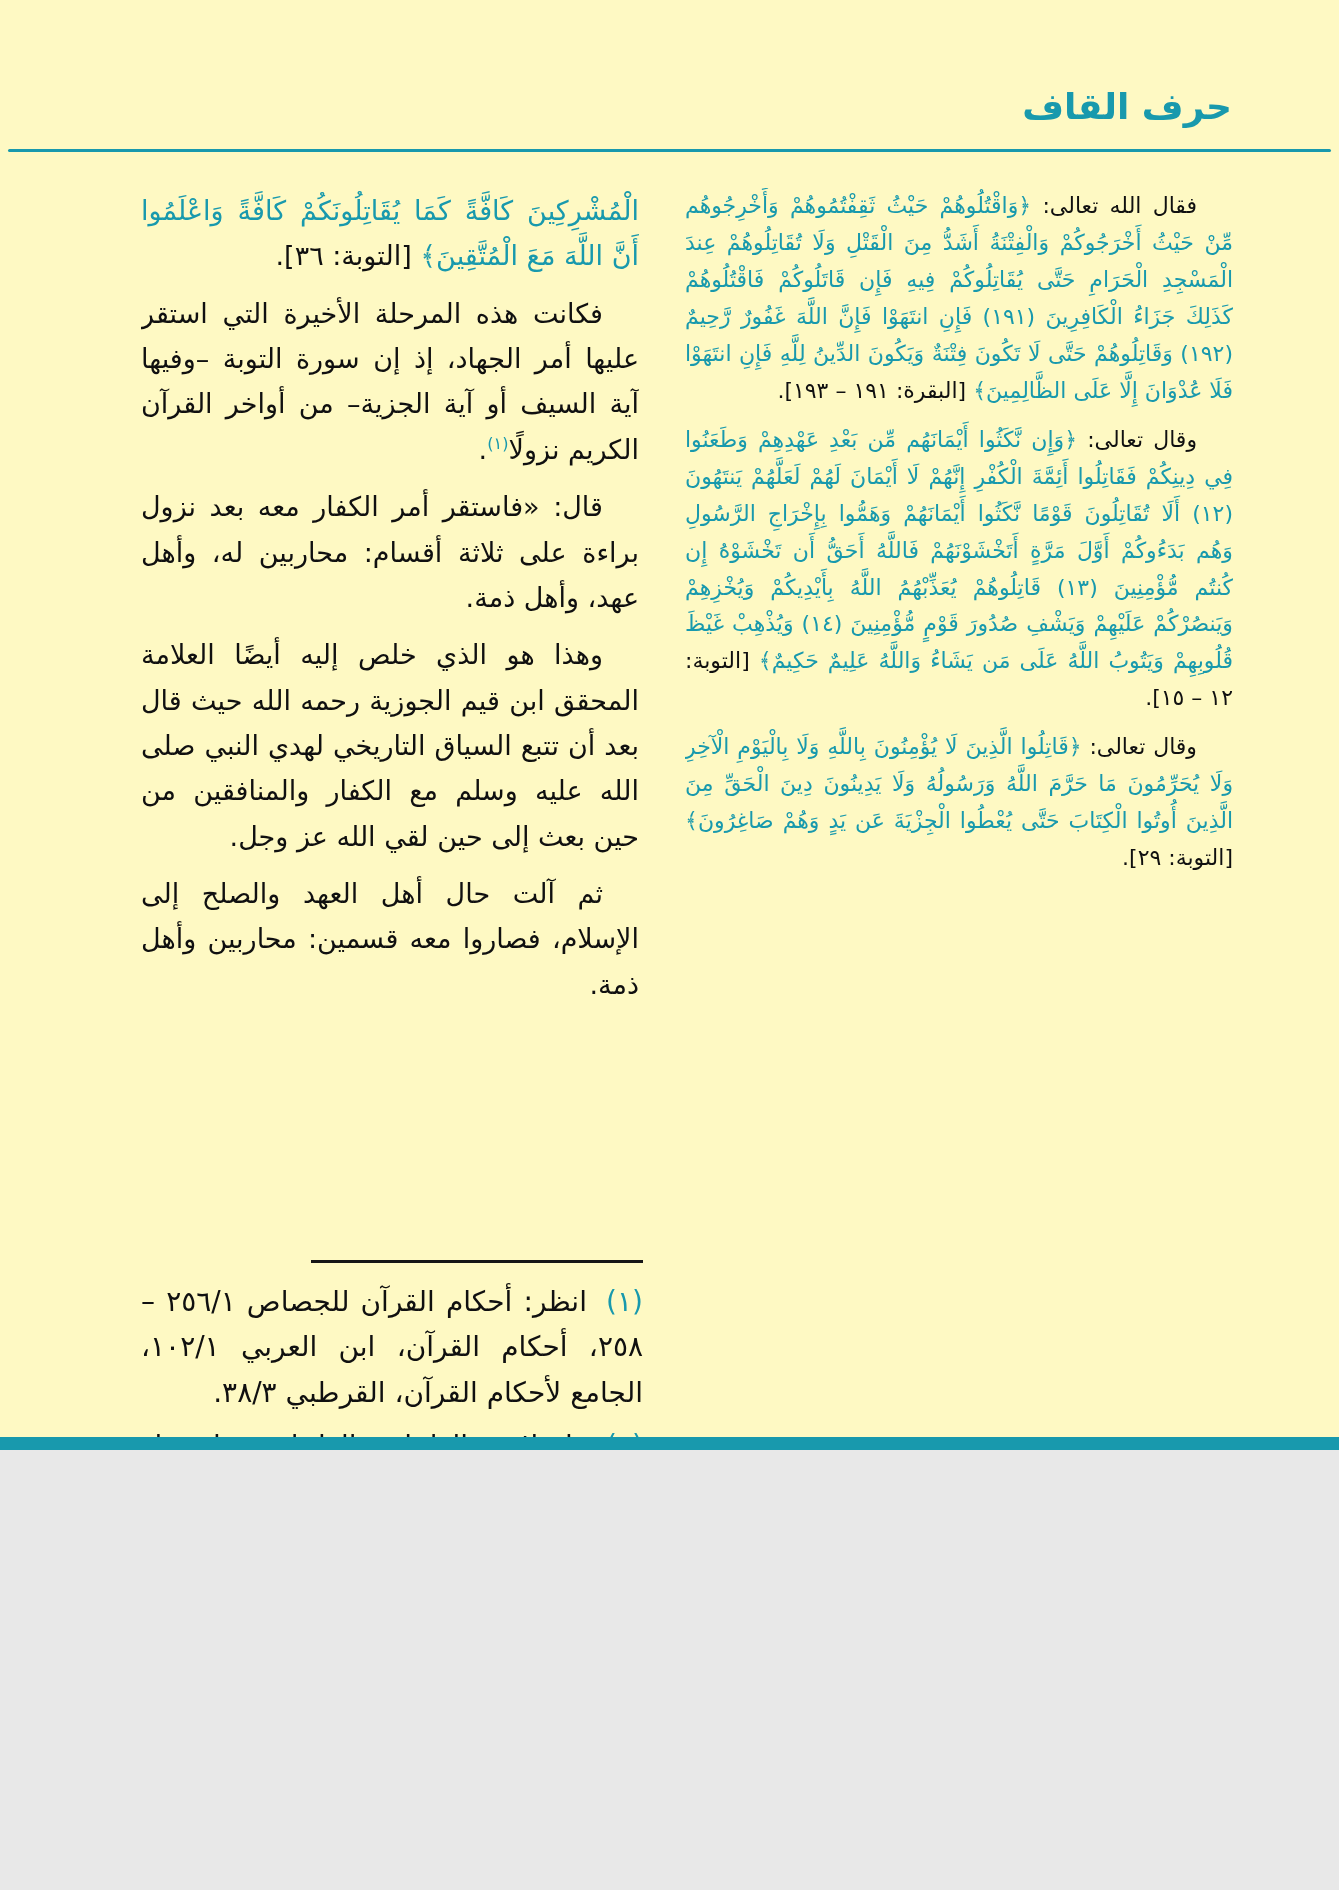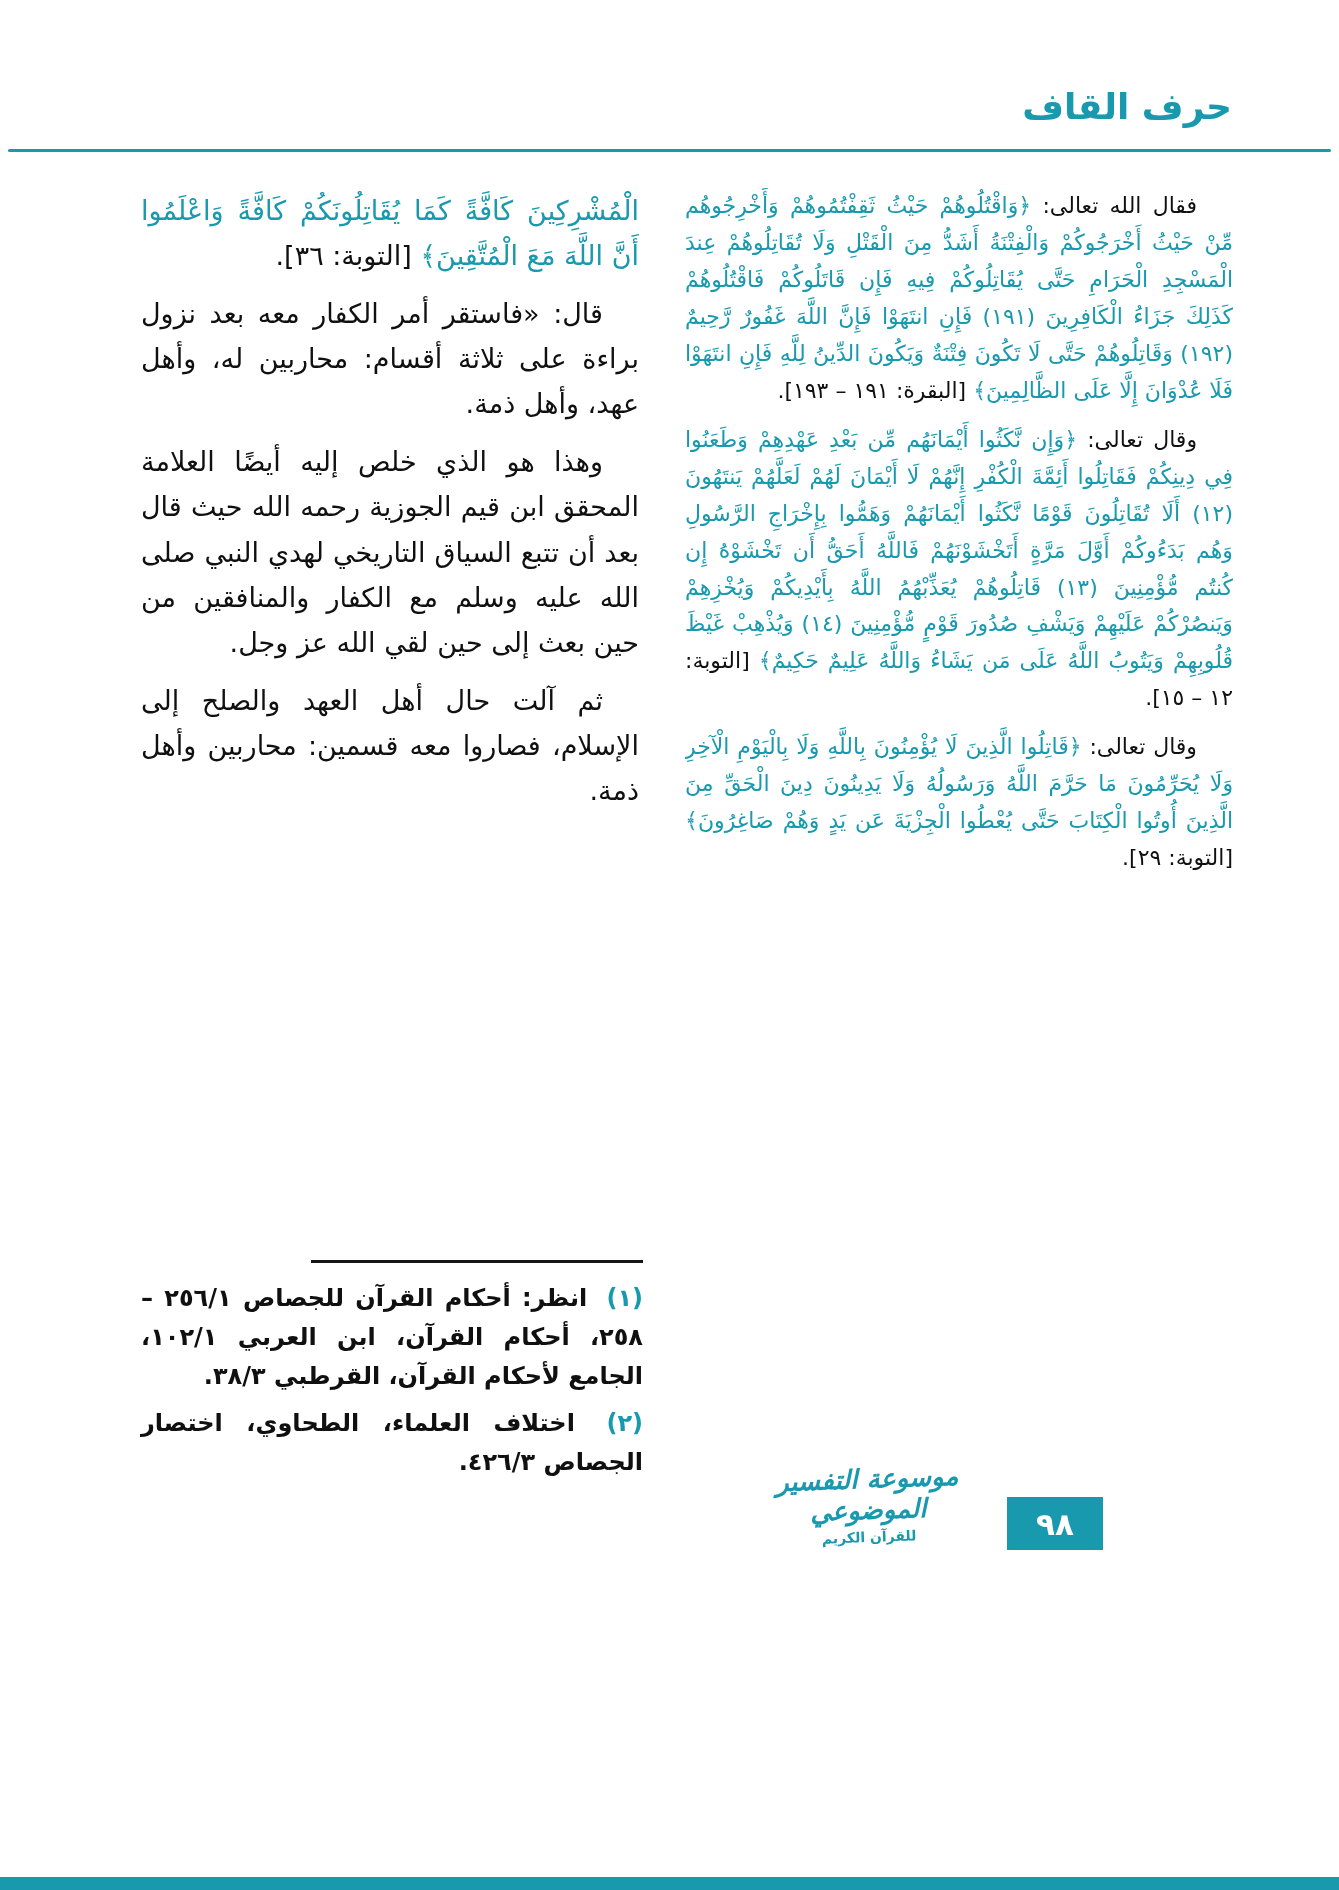--- a/index.html
+++ b/index.html
@@ -1,18 +1,18 @@
 <!DOCTYPE html>
 <html dir="rtl" lang="ar"><head>
 <meta charset="utf-8">
 <style>
   *{box-sizing:border-box}
   html,body{margin:0;padding:0}
   body{background:#e8e8e8}
-  .page{position:relative;width:1339px;height:1890px;background:#ffffff;overflow:hidden;
+  .page{position:relative;width:1339px;height:1450px;background:#fef9c3;overflow:hidden;
         direction:rtl;font-family:"DejaVu Sans","Liberation Sans",sans-serif;color:#101010;margin:0 auto}
 
   
   .chapter-title{position:absolute;top:86px;right:107px;margin:0;font-size:36px;font-weight:700;
                  color:#1899ad;letter-spacing:1px}
   .header-rule{position:absolute;top:149px;left:8px;right:8px;height:3px;background:#1899ad;border-radius:2px}
 
   
   .content{position:absolute;top:188px;right:106px;width:1092px;display:flex;gap:46px;align-items:flex-start}
   .col-right{flex:0 0 548px;max-height:1270px;overflow:hidden}
@@ -22,21 +22,21 @@
   .col-left .para{font-size:27px;line-height:1.68;text-indent:36px}
   .para.no-indent{text-indent:0}
   .intro{color:#101010}
   .quran{color:#1899ad}
   .ref{color:#101010}
   .fnref{color:#1899ad;font-size:0.6em;vertical-align:super}
 
   
   .footnotes{position:absolute;top:1260px;left:141px;width:502px}
   .fn-rule{width:332px;height:3px;background:#161616;margin:0 0 16px}
-  .fn{margin:0 0 8px;font-size:24px;line-height:1.62;text-align:justify;font-weight:700;color:#101010}
+  .fn{margin:0 0 8px;font-size:28px;line-height:1.62;text-align:justify;font-weight:400;color:#101010}
   .fn-marker{color:#1899ad;margin-left:8px}
 
   
   .logo{position:absolute;top:1464px;left:758px;width:220px;text-align:center;color:#1899ad;transform:rotate(-2deg)}
   .logo-line1{font-size:26px;font-weight:700;font-style:italic;line-height:1.2}
   .logo-line2{font-size:14px;font-weight:700;margin-top:3px}
   .page-badge{position:absolute;top:1497px;left:1007px;width:96px;height:53px;background:#1899ad;border-radius:0;
               color:#ffffff;display:flex;align-items:center;justify-content:center;font-size:31px;font-weight:700}
   .bottom-bar{position:absolute;left:0;right:0;bottom:0;height:13px;background:#1899ad}
 </style>
@@ -66,20 +66,21 @@
         <span class="quran">﴿قَاتِلُوا الَّذِينَ لَا يُؤْمِنُونَ بِاللَّهِ وَلَا بِالْيَوْمِ الْآخِرِ وَلَا يُحَرِّمُونَ مَا حَرَّمَ اللَّهُ وَرَسُولُهُ وَلَا يَدِينُونَ دِينَ الْحَقِّ مِنَ الَّذِينَ أُوتُوا الْكِتَابَ حَتَّى يُعْطُوا الْجِزْيَةَ عَن يَدٍ وَهُمْ صَاغِرُونَ﴾</span>
         <span class="ref">[التوبة: ٢٩].</span>
       </p>
     </section>
 
     <section class="col-left">
       <p class="para no-indent">
         <span class="quran">الْمُشْرِكِينَ كَافَّةً كَمَا يُقَاتِلُونَكُمْ كَافَّةً وَاعْلَمُوا أَنَّ اللَّهَ مَعَ الْمُتَّقِينَ﴾</span>
         <span class="ref">[التوبة: ٣٦].</span>
       </p>
+      <p class="para"><span>فكانت هذه المرحلة الأخيرة التي استقر عليها أمر الجهاد، إذ إن سورة التوبة –وفيها آية السيف أو آية الجزية– من أواخر القرآن الكريم نزولًا</span><sup class="fnref">(١)</sup><span>.</span></p>
       <p class="para"><span>قال: «فاستقر أمر الكفار معه بعد نزول براءة على ثلاثة أقسام: محاربين له، وأهل عهد، وأهل ذمة.</span></p>
       <p class="para"><span>وهذا هو الذي خلص إليه أيضًا العلامة المحقق ابن قيم الجوزية رحمه الله حيث قال بعد أن تتبع السياق التاريخي لهدي النبي صلى الله عليه وسلم مع الكفار والمنافقين من حين بعث إلى حين لقي الله عز وجل.</span></p>
       <p class="para"><span>ثم آلت حال أهل العهد والصلح إلى الإسلام، فصاروا معه قسمين: محاربين وأهل ذمة.</span></p>
 
     </section>
 
   </div>
 
   <aside class="footnotes">
     <div class="fn-rule"></div>

